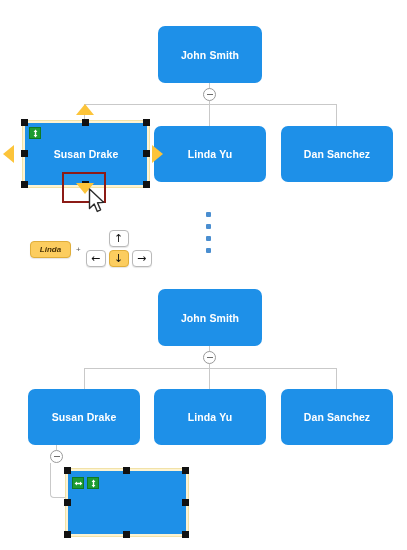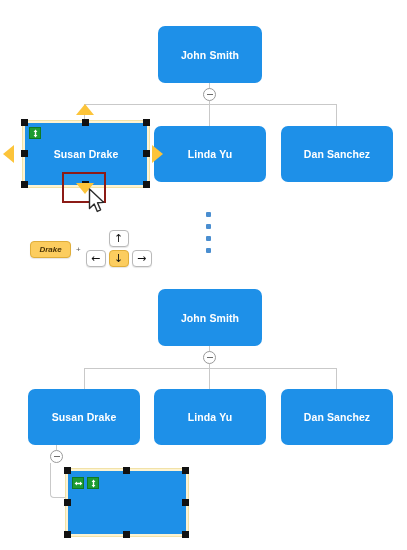--- a/index.html
+++ b/index.html
@@ -179,21 +179,21 @@
 
     <div class="cursor" style="left:88px;top:188px;">
       <svg width="20" height="26" viewBox="0 0 20 26" aria-hidden="true">
         <path d="M1.5 1 L1.5 20.5 L6.2 16.1 L9.3 23.4 L12.6 21.9 L9.5 14.8 L15.8 14.4 Z" fill="#ffffff" stroke="#2b2b2b" stroke-width="1.4" stroke-linejoin="round"></path>
       </svg>
     </div>
   </div>
 
   <div class="shortcut" style="left:30px;top:230px;">
     <div class="key amber key-ctrl">
-      <span>Drake</span>
+      <span>Linda</span>
     </div>
     <span class="plus">+</span>
     <div class="keypad">
       <div class="key key-arrow" style="left:23px;top:0;">
         <span class="arrow-glyph">↑</span>
       </div>
       <div class="key key-arrow" style="left:0;top:20px;">
         <span class="arrow-glyph">←</span>
       </div>
       <div class="key key-arrow amber" style="left:23px;top:20px;">

